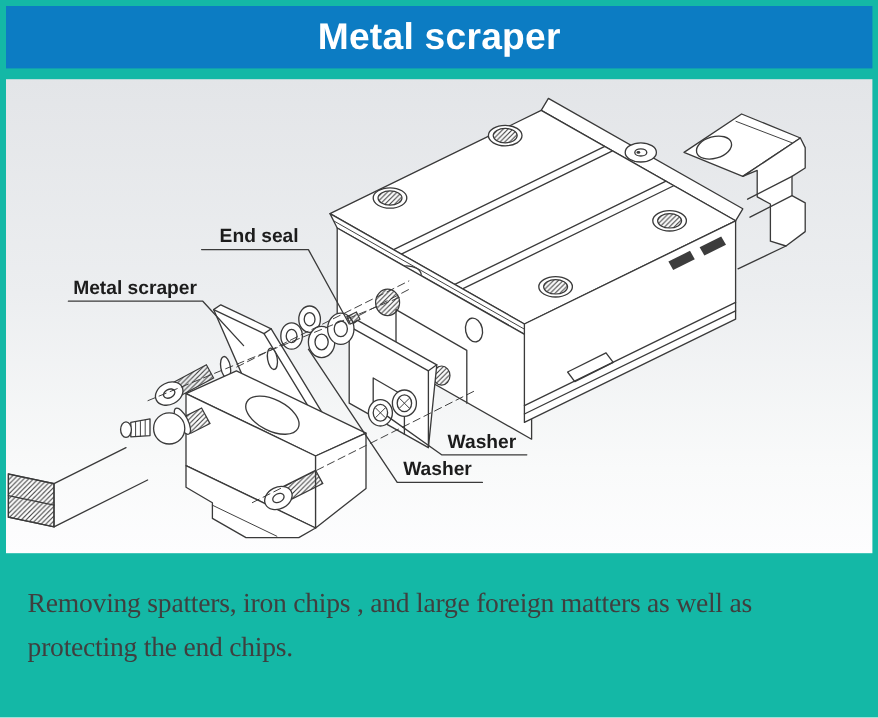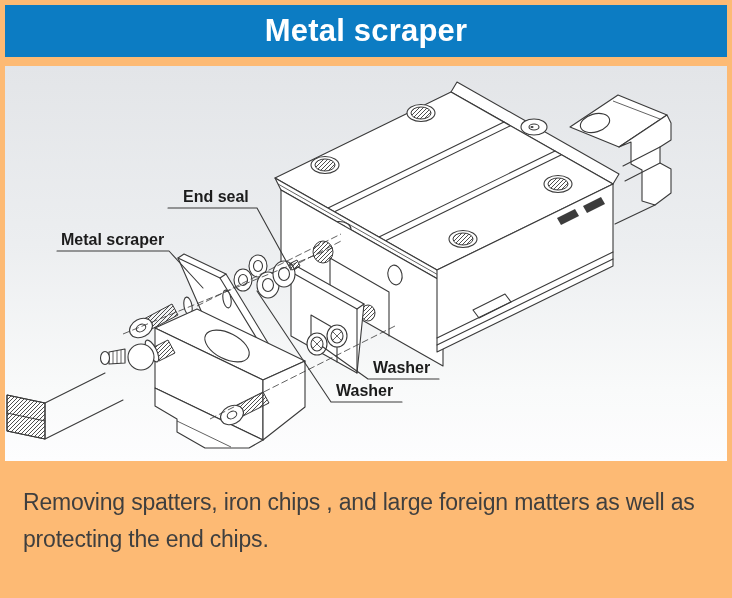--- a/index.html
+++ b/index.html
@@ -2,32 +2,32 @@
 <html style="--banner-bg: #0c7cc3; --banner-text: #ffffff; --panel-top: #e3e5e8; --panel-bottom: #fdfdfe; --line-color: #3a3a3a; --text-color: #3f3f3f; --label-color: #1c1c1c;"><head>
 <meta charset="utf-8">
 <style>
   :root{
     --banner-bg:#0c7cc3; --banner-text:#ffffff;
     --panel-top:#e3e5e8; --panel-bottom:#fdfdfe;
     --line-color:#3a3a3a; --text-color:#3f3f3f; --label-color:#1c1c1c;
   }
   *{margin:0;padding:0;box-sizing:border-box;}
   html,body{background:#ffffff;}
-  .page{position:relative;width:732px;height:598px;background:#fdba74;overflow:hidden;
+  .page{position:relative;width:732px;height:598px;background:#14b8a6;overflow:hidden;
         font-family:"Liberation Sans",sans-serif;}
   .banner{position:absolute;left:5px;top:5px;width:722px;height:52px;
           background:var(--banner-bg);}
   .banner .title{width:100%;height:52px;line-height:52px;text-align:center;
           color:var(--banner-text);font-size:31px;font-weight:bold;letter-spacing:0.2px;}
   .panel{position:absolute;left:5px;top:66px;width:722px;height:395px;
          background:linear-gradient(180deg,var(--panel-top) 0%,#eceef0 45%,#f9fafa 82%,var(--panel-bottom) 100%);}
   .panel svg{display:block;}
   .bodytext{position:absolute;left:23px;top:484px;width:705px;
             color:var(--text-color);font-size:23px;letter-spacing:-0.2px;}
-  .bodytext .bl{display:block;height:37px;line-height:37px;white-space:nowrap;}
+  .bodytext .bl{display:block;height:37px;line-height:37px;white-space:nowrap;font-family:Liberation Serif, serif;}
   
   .ln{fill:none;stroke:var(--line-color);stroke-width:1.1;stroke-linejoin:round;stroke-linecap:round;}
   .fw{fill:#ffffff;stroke:var(--line-color);stroke-width:1.1;stroke-linejoin:round;}
   .hat{fill:url(#h);stroke:var(--line-color);stroke-width:1;}
   .dk{fill:#3c3c3c;stroke:none;}
   .dsh{fill:none;stroke:var(--line-color);stroke-width:0.8;stroke-dasharray:7 3;}
   .thin{fill:none;stroke:var(--line-color);stroke-width:0.8;}
   .lbl{font-family:"Liberation Sans",sans-serif;font-size:16px;font-weight:700;fill:var(--label-color);}
 </style>
 </head>

